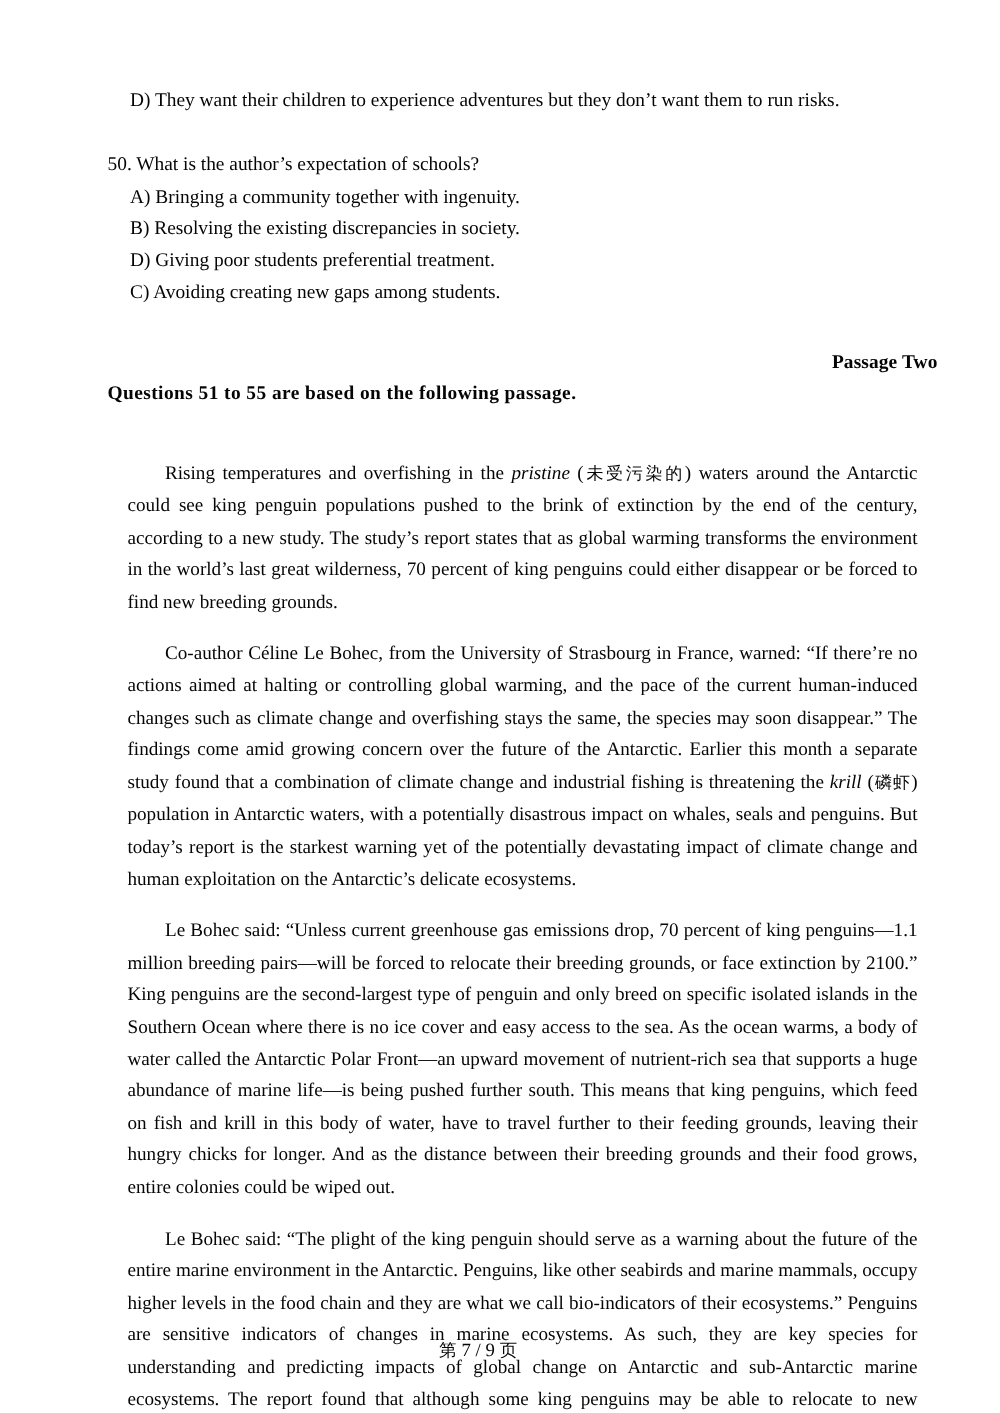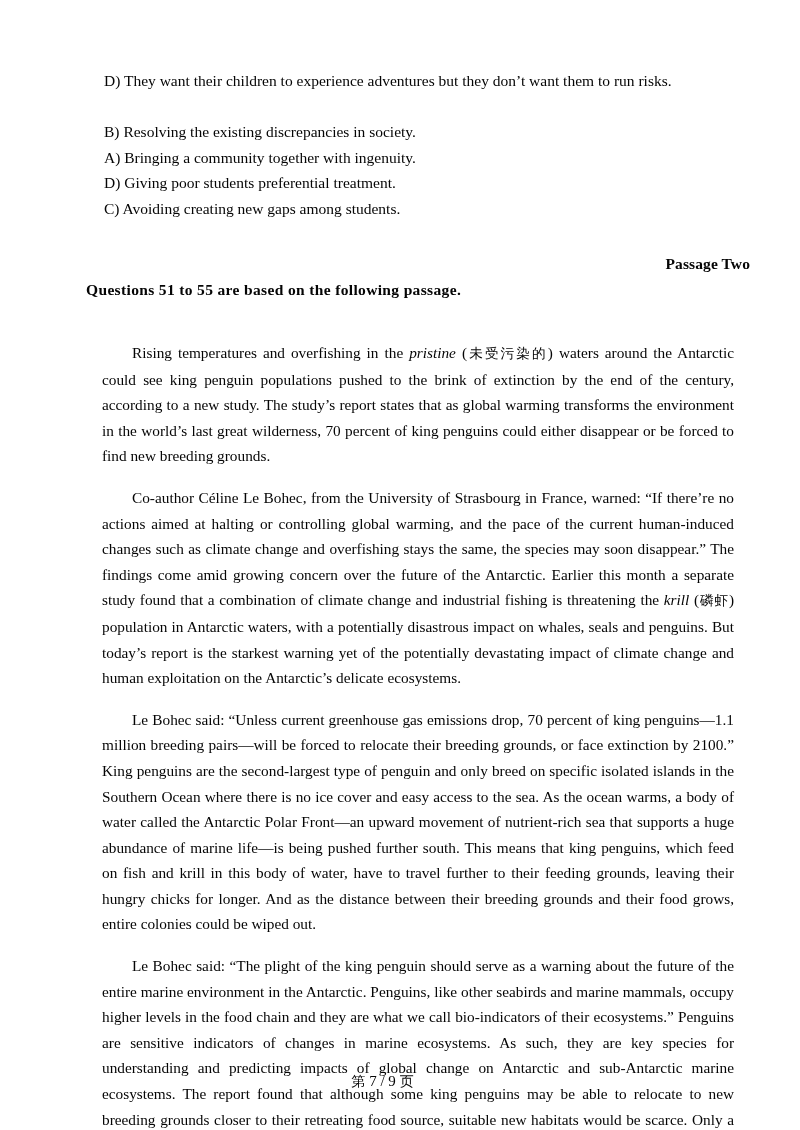--- a/index.html
+++ b/index.html
@@ -112,22 +112,23 @@
 <body>
 
 <div class="page">
   <div class="content">
 
     <p class="option-d-lead">D) They want their children to experience adventures but they don’t want them to run risks.</p>
 
     <div class="blank-line"></div>
 
     <div>
+      <p class="q-stem">50. What is the author’s expectation of schools?</p>
+      <p class="q-option">A) Bringing a community together with ingenuity.</p>
       <p class="q-option">B) Resolving the existing discrepancies in society.</p>
-      <p class="q-option">A) Bringing a community together with ingenuity.</p>
       <p class="q-option">D) Giving poor students preferential treatment.</p>
       <p class="q-option">C) Avoiding creating new gaps among students.</p>
     </div>
 
     <div class="gap-large"></div>
 
     <p class="passage-heading">Passage Two</p>
     <p class="passage-subheading">Questions 51 to 55 are based on the following passage.</p>
 
     <div class="gap-med"></div>

